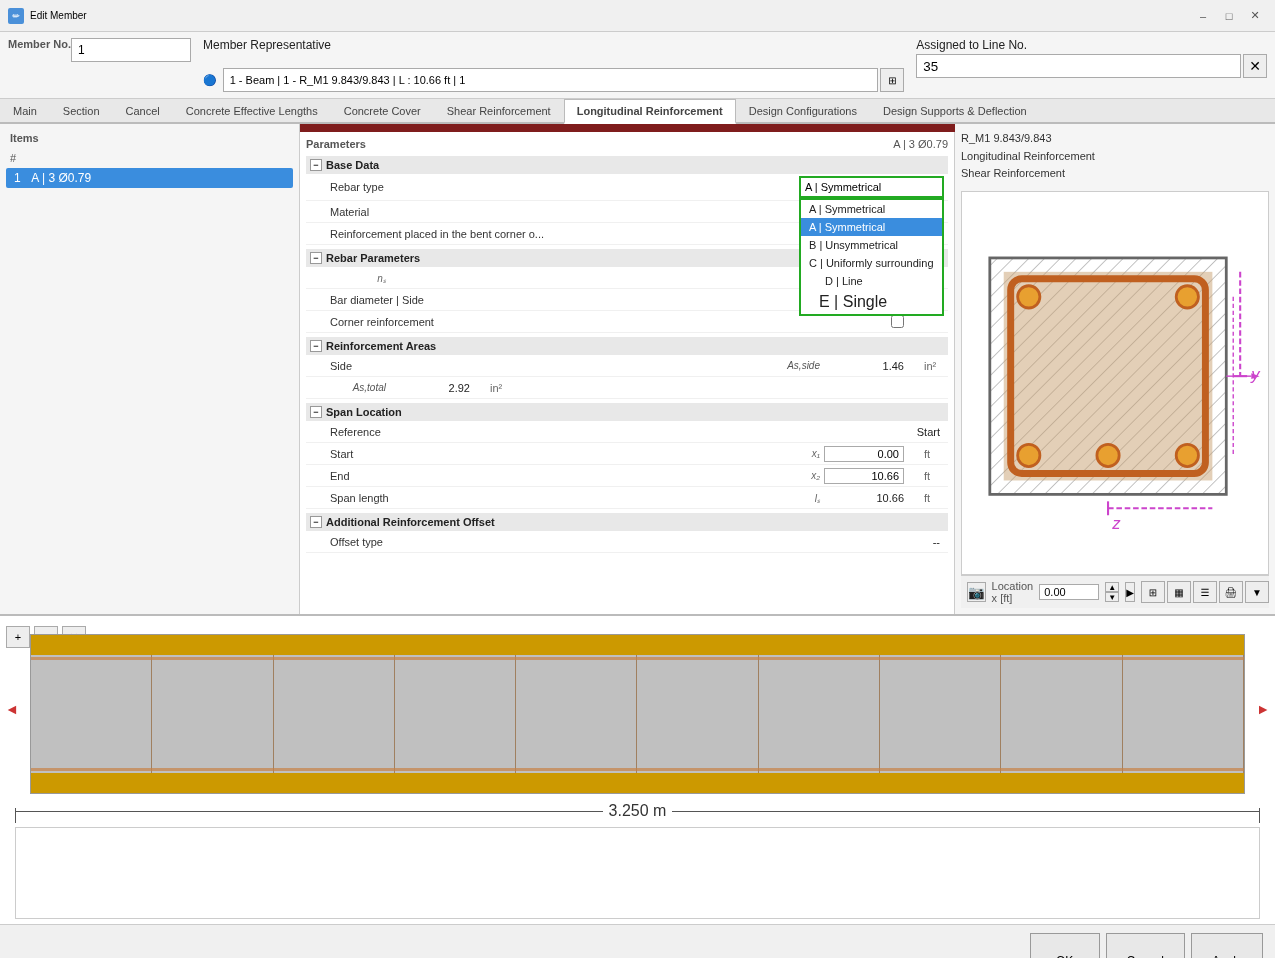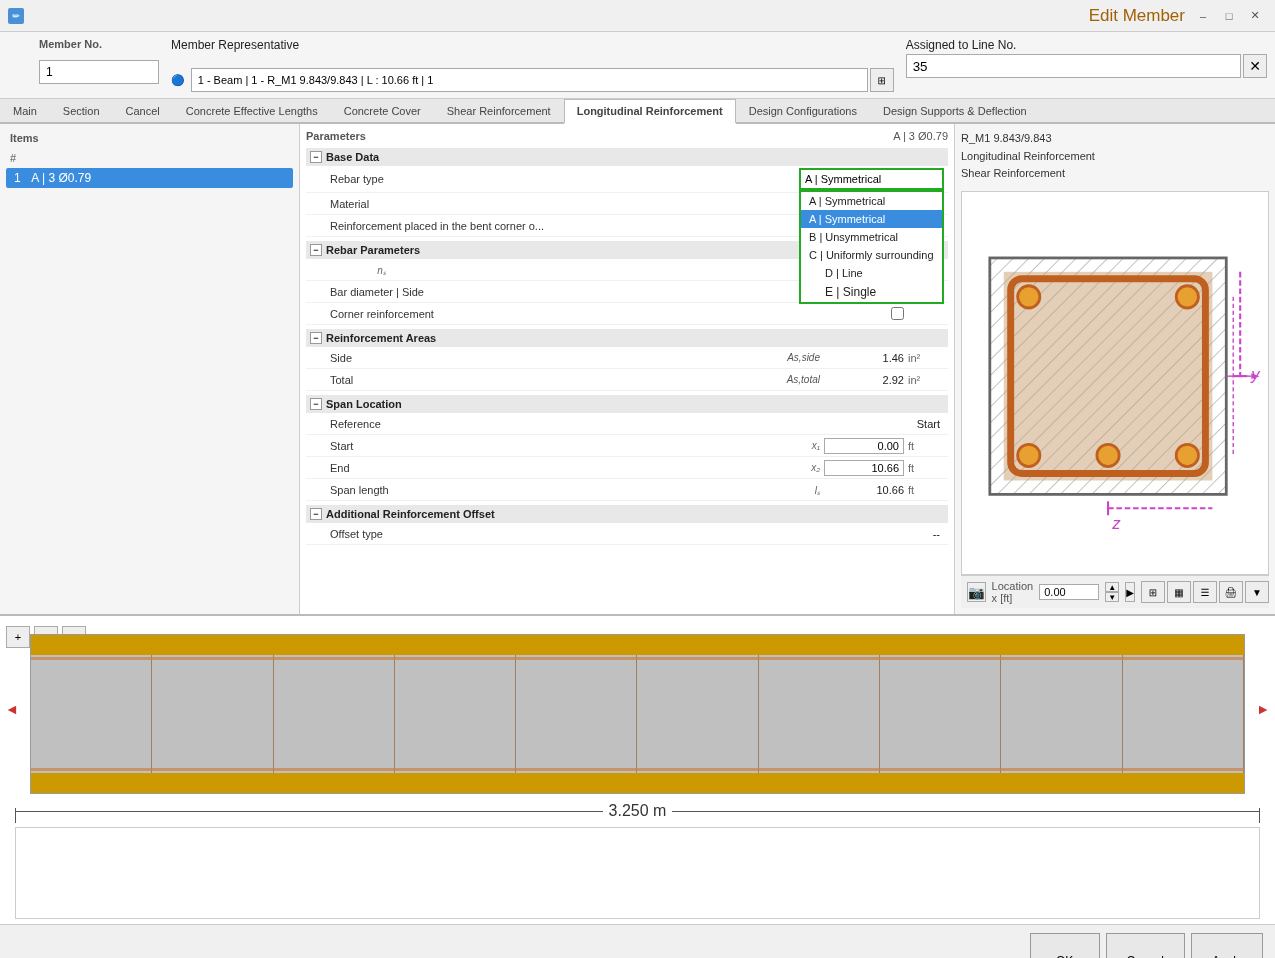--- a/index.html
+++ b/index.html
@@ -1,27 +1,27 @@
 <!DOCTYPE html>
 <html><head>
   <meta charset="utf-8">
   <style>
     * { box-sizing: border-box; margin: 0; padding: 0; }
     body { font-family: 'Segoe UI', Arial, sans-serif; font-size: 12px; background: #f0f0f0; color: #222; width: 1275px; height: 958px; overflow: hidden; }
     
     
     .title-bar { background: #f0f0f0; border-bottom: 1px solid #ccc; height: 32px; display: flex; align-items: center; padding: 0 8px; gap: 6px; }
     .title-bar-icon { width: 16px; height: 16px; background: #4a90d9; border-radius: 2px; display: flex; align-items: center; justify-content: center; color: white; font-size: 9px; }
-    .title-bar-text { font-size: 17px; color: #a16207; flex: 1; text-align: right; }
+    .title-bar-text { font-size: 10px; color: #000000; flex: 1; }
     .title-bar-controls { display: flex; gap: 2px; }
     .title-btn { width: 24px; height: 20px; background: none; border: none; cursor: pointer; font-size: 11px; color: #555; display: flex; align-items: center; justify-content: center; }
 
     
     .header-section { background: #f5f5f5; padding: 6px 8px; display: flex; gap: 12px; border-bottom: 1px solid #ccc; }
-    .header-field { display: flex; flex-direction: column; gap: 10px; margin-left: 31px; }
+    .header-field { display: flex; flex-direction: row; gap: 0; }
     .header-field label { font-size: 11px; color: #555; font-weight: 600; }
     .header-input { border: 1px solid #aaa; padding: 2px 6px; height: 24px; font-size: 12px; background: white; }
     .member-rep-field { flex: 2; display: flex; flex-direction: column; gap: 16px; }
     .member-rep-row { display: flex; gap: 2px; }
     .member-rep-input { flex: 1; border: 1px solid #aaa; padding: 2px 6px; height: 24px; font-size: 11px; background: white; }
     .member-rep-btn { width: 24px; height: 24px; border: 1px solid #aaa; background: #eee; cursor: pointer; display: flex; align-items: center; justify-content: center; font-size: 10px; }
     .assigned-field { flex: 1; display: flex; flex-direction: column; gap: 2px; }
     .assigned-row { display: flex; gap: 2px; }
     .assigned-input { flex: 1; border: 1px solid #aaa; padding: 2px 6px; height: 24px; background: white; }
     .assigned-btn { width: 24px; height: 24px; border: 1px solid #aaa; background: #eee; cursor: pointer; font-size: 14px; display: flex; align-items: center; justify-content: center; }
@@ -43,21 +43,21 @@
     .params-title { font-weight: 600; }
     .params-value { font-size: 11px; }
 
     .tree-section { margin-bottom: 2px; }
     .tree-section-header { display: flex; align-items: center; gap: 4px; padding: 3px 4px; background: #e8e8e8; font-size: 11px; font-weight: 600; cursor: pointer; }
     .tree-expand { width: 12px; height: 12px; border: 1px solid #999; background: white; display: flex; align-items: center; justify-content: center; font-size: 9px; cursor: pointer; }
     .tree-row { display: flex; align-items: center; padding: 2px 4px 2px 24px; font-size: 11px; border-bottom: 1px solid #f0f0f0; min-height: 22px; }
     .tree-label { flex: 1; color: #333; }
     .tree-symbol { width: 60px; text-align: right; color: #666; font-style: italic; font-size: 10px; padding-right: 4px; }
     .tree-value { width: 80px; text-align: right; }
-    .tree-unit { width: 40px; color: #666; padding-left: 4px; }
+    .tree-unit { width: 40px; color: #666; padding-left: 20px; }
     .tree-input { width: 80px; text-align: right; border: 1px solid #aaa; padding: 1px 4px; font-size: 11px; }
     .tree-checkbox { width: 80px; display: flex; justify-content: flex-end; align-items: center; }
 
     
     .right-panel { width: 320px; background: #f5f5f5; padding: 6px; display: flex; flex-direction: column; }
     .right-panel-text { font-size: 11px; line-height: 1.6; color: #333; margin-bottom: 8px; }
     .section-drawing { flex: 1; background: white; border: 1px solid #ccc; position: relative; overflow: hidden; }
 
     
     .location-bar { display: flex; align-items: center; gap: 6px; padding: 4px 6px; background: #f0f0f0; border-top: 1px solid #ccc; }
@@ -160,21 +160,21 @@
       <span>A | 3 Ø0.79</span>
     </div>
 
     <div style="position:absolute;bottom:310px;left:6px;display:flex;gap:4px;">
       <button style="width:24px;height:22px;border:1px solid #aaa;background:#eee;cursor:pointer;font-size:11px;">+</button>
       <button style="width:24px;height:22px;border:1px solid #aaa;background:#eee;cursor:pointer;font-size:11px;">⧉</button>
       <button style="width:24px;height:22px;border:1px solid #aaa;background:#eee;cursor:pointer;font-size:11px;color:#cc3333;">✕</button>
     </div>
   </div>
 
-  <div class="params-panel" style="position:relative;">
+  <div class="params-panel" style="position:relative;margin-top:8px;">
     <div class="params-header">
       <span class="params-title">Parameters</span>
       <span class="params-value">A | 3 Ø0.79</span>
     </div>
 
     <div class="tree-section">
       <div class="tree-section-header">
         <div class="tree-expand">−</div>
         <span>Base Data</span>
       </div>
@@ -189,21 +189,21 @@
             <option>D | Line</option>
             <option>E | Single</option>
           </select>
           
           <div style="position:absolute;top:22px;left:0;width:145px;border:2px solid #22aa22;background:white;z-index:200;">
             <div style="padding:3px 8px;font-size:11px;cursor:pointer;">A | Symmetrical</div>
             <div style="padding:3px 8px;font-size:11px;cursor:pointer;background:#3a8dde;color:white;">A | Symmetrical</div>
             <div style="padding:3px 8px;font-size:11px;cursor:pointer;">B | Unsymmetrical</div>
             <div style="padding:3px 8px;font-size:11px;cursor:pointer;">C | Uniformly surrounding</div>
             <div style="padding:3px 24px;font-size:11px;cursor:pointer;">D | Line</div>
-            <div style="padding:3px 24px;font-size:12px;cursor:pointer;">E | Single</div>
+            <div style="padding:3px 18px;font-size:16px;cursor:pointer;">E | Single</div>
           </div>
         </div>
       </div>
       <div class="tree-row">
         <span class="tree-label">Material</span>
       </div>
       <div class="tree-row">
         <span class="tree-label">Reinforcement placed in the bent corner o...</span>
       </div>
     </div>
@@ -239,21 +239,20 @@
         <div class="tree-expand">−</div>
         <span>Reinforcement Areas</span>
       </div>
       <div class="tree-row">
         <span class="tree-label">Side</span>
         <span class="tree-symbol" style="color:#555;font-style:italic;">As,side</span>
         <span class="tree-value">1.46</span>
         <span class="tree-unit">in²</span>
       </div>
       <div class="tree-row">
-        <span class="tree-label">Total</span>
         <span class="tree-symbol" style="color:#555;font-style:italic;">As,total</span>
         <span class="tree-value">2.92</span>
         <span class="tree-unit">in²</span>
       </div>
     </div>
 
     <div class="tree-section" style="margin-top:4px;">
       <div class="tree-section-header">
         <div class="tree-expand">−</div>
         <span>Span Location</span>

